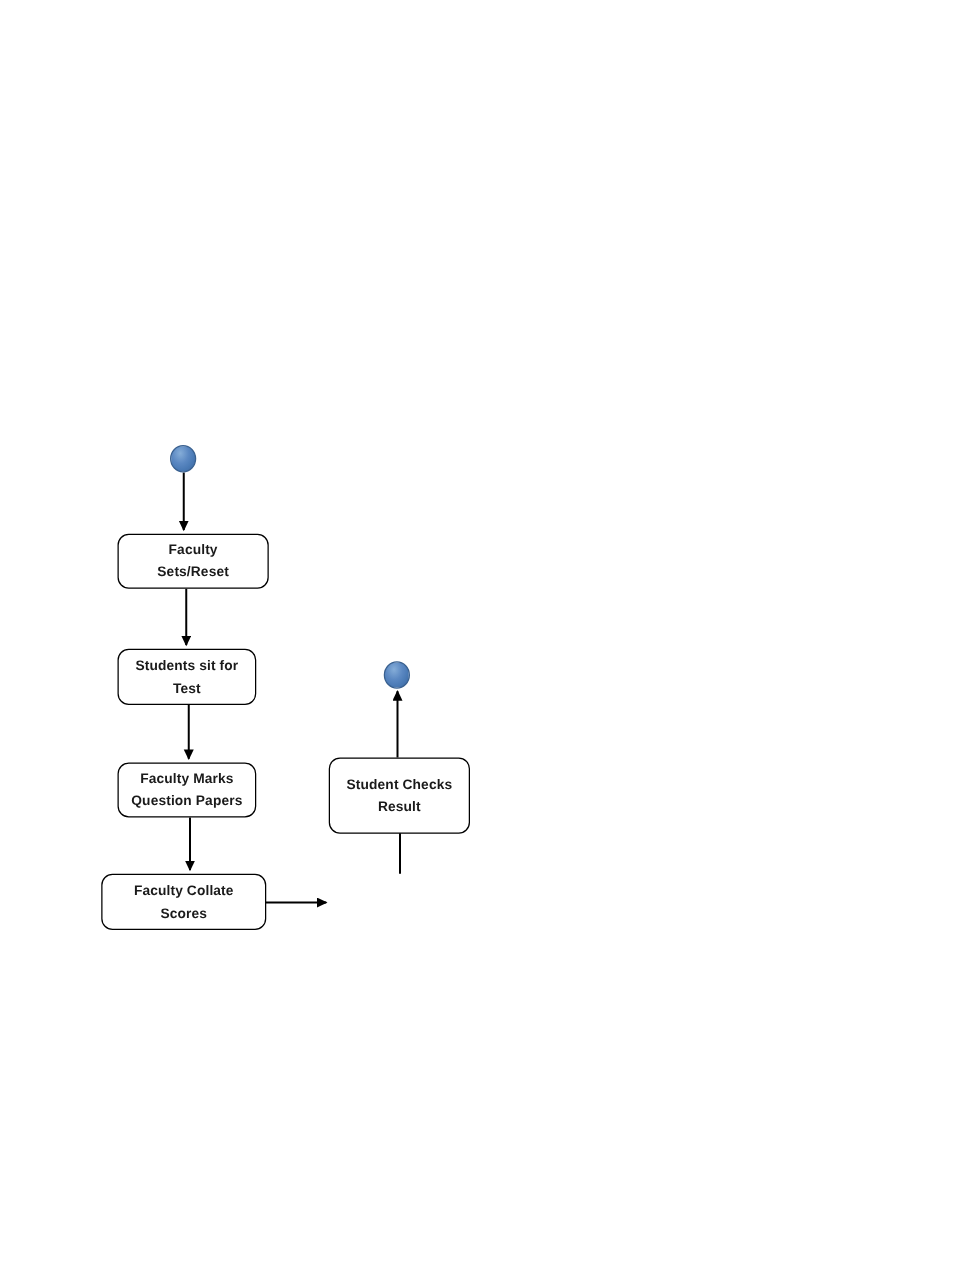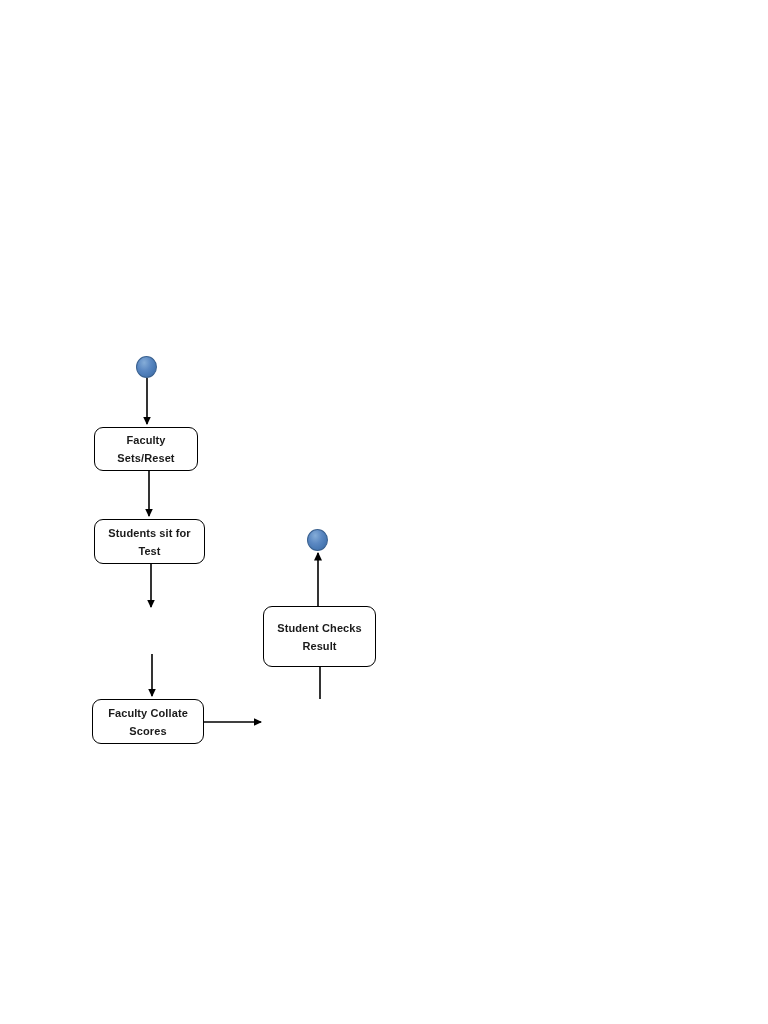--- a/index.html
+++ b/index.html
@@ -46,24 +46,24 @@
     position: absolute;
     width: 21px;
     height: 22px;
     border-radius: 50%;
     background: radial-gradient(ellipse at 38% 28%, #85add8 0%, #5b88c2 40%, #4a7ab5 65%, #3c659c 100%);
     border: 1px solid #39608f;
     box-sizing: border-box;
   }
   
   #n-start  { left: 136px; top: 356px; }
-  #n-box1   { left: 94px;  top: 427px; width: 104px; height: 44px; }
+  #n-box1   { left: 94px;  top: 427px; width: 121px; height: 44px; }
   #n-box2   { left: 94px;  top: 519px; width: 111px; height: 45px; }
   #n-box3   { left: 94px;  top: 610px; width: 111px; height: 44px; }
-  #n-box4   { left: 92px;  top: 699px; width: 112px; height: 45px; }
+  #n-box4   { left: 81px;  top: 699px; width: 132px; height: 45px; }
   #n-box5   { left: 264px; top: 699px; width: 112px; height: 45px; }
   #n-box6   { left: 263px; top: 606px; width: 113px; height: 61px; }
   #n-end    { left: 307px; top: 529px; }
 </style>
 </head>
 <body>
 
 <div class="page">
 
   <svg class="connectors" viewBox="0 0 768 1024" xmlns="http://www.w3.org/2000/svg">
@@ -86,20 +86,24 @@
   <div id="n-box1" class="node">
     <span class="label">Faculty
 Sets/Reset</span>
   </div>
 
   <div id="n-box2" class="node">
     <span class="label">Students sit for
 Test</span>
   </div>
 
+  <div id="n-box3" class="node">
+    <span class="label">Faculty Marks
+Question Papers</span>
+  </div>
 
   <div id="n-box4" class="node">
     <span class="label">Faculty Collate
 Scores</span>
   </div>
 
 
   <div id="n-box6" class="node">
     <span class="label">Student Checks
 Result</span>

